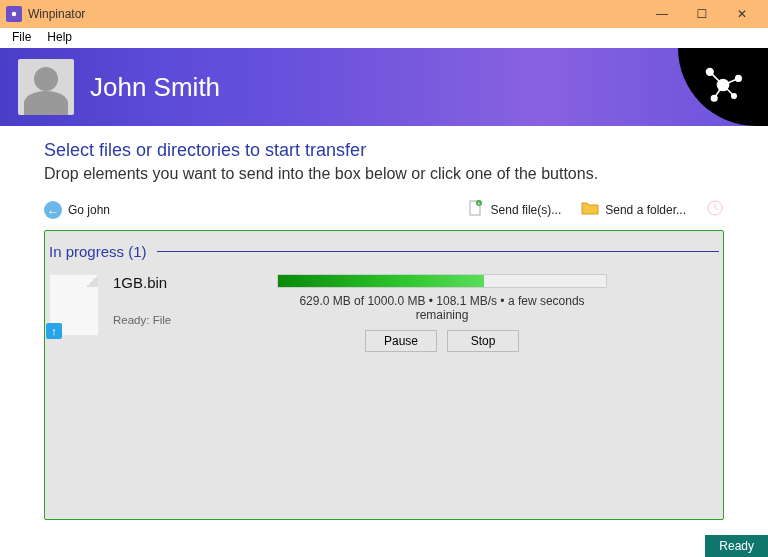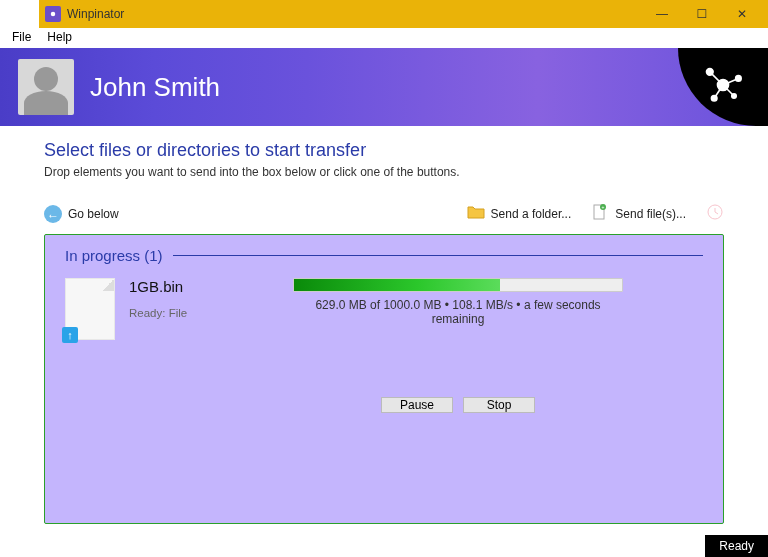--- a/index.html
+++ b/index.html
@@ -1,66 +1,66 @@
 <!DOCTYPE html>
 <html><head>
   <meta charset="utf-8">
   <style>
     * { margin: 0; padding: 0; box-sizing: border-box; font-family: "Segoe UI", Tahoma, sans-serif; }
     body { width: 768px; height: 557px; background: #fff; overflow: hidden; position: relative; }
 
-    .titlebar { height: 28px; display: flex; align-items: center; padding: 0 6px; background: #eab308; margin-left: 39px; }
+    .titlebar { height: 28px; display: flex; align-items: center; padding: 0 6px; background: #fdba74; }
     .titlebar-icon { width: 16px; height: 16px; background: #6b4fc9; border-radius: 2px; margin-right: 6px; display: flex; align-items: center; justify-content: center; color: #fff; font-size: 10px; }
     .titlebar-text { font-size: 12px; color: #333; flex: 1; }
     .win-controls { display: flex; gap: 0; }
     .win-btn { width: 40px; height: 28px; display: flex; align-items: center; justify-content: center; font-size: 12px; color: #333; cursor: pointer; }
 
     .menubar { height: 20px; display: flex; padding: 0 4px; font-size: 12px; }
     .menu-item { padding: 2px 8px; cursor: pointer; }
 
     .header-banner { height: 78px; background: linear-gradient(90deg, #4a3dc7 0%, #5b4bd8 20%, #6a52dc 40%, #8862e0 70%, #6a52dc 100%); display: flex; align-items: center; padding: 0 18px; position: relative; }
     .avatar-wrap { position: relative; width: 56px; height: 56px; background: #d8d8d8; border-radius: 2px; overflow: hidden; }
     .user-info { margin-left: 16px; color: #fff; }
     .user-name { font-size: 26px; font-weight: 300; }
     .user-detail { font-size: 14px; font-weight: 300; opacity: 0.95; }
     .corner-badge { position: absolute; right: 0; top: 0; width: 90px; height: 78px; background: #000; border-radius: 0 0 0 80px; display: flex; align-items: center; justify-content: center; }
     .network-icon svg { width: 44px; height: 44px; }
 
     .content { padding: 14px 44px 0 44px; border-radius: 8px; }
     .heading { color: #2a3ba8; font-size: 18px; font-weight: 400; margin-bottom: 4px; }
-    .subheading { font-size: 12px; color: #333; margin-bottom: 24px; }
+    .subheading { font-size: 16px; color: #333; margin-bottom: 16px; }
 
     .action-row { display: flex; align-items: center; margin-bottom: 10px; font-size: 12px; gap: 20px; }
     .action-link { display: flex; align-items: center; gap: 6px; cursor: pointer; color: #222; }
     .spacer { flex: 1; }
     .icon-circle { width: 18px; height: 18px; border-radius: 50%; display: flex; align-items: center; justify-content: center; }
 
-    .transfer-panel { border: 1.5px solid #2aa02a; border-radius: 2px; padding: 12px 20px; height: 290px; background: #c4b5fd; position: relative; }
+    .transfer-panel { border: 1.5px solid #2aa02a; border-radius: 2px; padding: 12px 4px; height: 290px; background: #e5e5e5; position: relative; }
     .panel-title-row { display: flex; align-items: center; margin-bottom: 14px; }
     .panel-title { color: #2a3ba8; font-size: 15px; margin-right: 10px; white-space: nowrap; }
     .panel-rule { flex: 1; height: 1px; background: #2a3ba8; }
 
     .transfer-item { display: flex; align-items: flex-start; gap: 14px; }
     .file-thumb { width: 50px; height: 62px; background: #f7f7f7; border: 1px solid #e8e8e8; position: relative; }
     .file-thumb::before { content: ""; position: absolute; top: 0; right: 0; width: 12px; height: 12px; background: linear-gradient(135deg, #f7f7f7 50%, #ddd 50%); }
     .file-badge { position: absolute; bottom: -3px; left: -3px; width: 16px; height: 16px; background: #2aa3e8; color: #fff; font-size: 11px; display: flex; align-items: center; justify-content: center; border-radius: 2px; }
     .file-meta { min-width: 150px; }
-    .file-name { font-size: 15px; color: #111; margin-bottom: 9px; }
+    .file-name { font-size: 15px; color: #111; margin-bottom: 20px; }
     .meta-line { font-size: 11.5px; color: #666; line-height: 1.6; }
     .meta-label { color: #666; }
 
     .progress-area { flex: 1; }
     .progress-bar { height: 14px; background: #eee; border: 1px solid #ccc; border-radius: 1px; overflow: hidden; margin-bottom: 6px; width: 330px; }
     .progress-fill { height: 100%; background: linear-gradient(90deg, #0a8a0a 0%, #2bc72b 60%, #5bdc5b 100%); }
-    .progress-text { font-size: 12px; color: #333; text-align: center; width: 330px; margin-bottom: 26px; }
+    .progress-text { font-size: 12px; color: #333; text-align: center; width: 330px; margin-bottom: 8px; }
     .btn-row { display: flex; gap: 10px; justify-content: center; width: 330px; }
-    .win-button { min-width: 72px; height: 16px; font-size: 12px; background: #e6e6e6; border: 1px solid #bbb; cursor: pointer; margin-top: 45px; }
+    .win-button { min-width: 72px; height: 22px; font-size: 12px; background: #e6e6e6; border: 1px solid #bbb; cursor: pointer; }
 
     .statusbar { position: absolute; bottom: 0; left: 0; right: 0; height: 22px; display: flex; justify-content: flex-end; align-items: stretch; }
-    .status-cell { background: #000000; color: #fff; font-size: 12px; padding: 2px 14px; display: flex; align-items: center; }
+    .status-cell { background: #0f766e; color: #fff; font-size: 12px; padding: 2px 14px; display: flex; align-items: center; }
   </style>
 </head>
 <body>
 
 <div class="titlebar">
   <div class="titlebar-icon">
     <svg viewBox="0 0 16 16" width="12" height="12">
         <rect width="16" height="16" fill="#6b4fc9"></rect>
         <circle cx="8" cy="8" r="3" fill="#fff"></circle>
       </svg>
@@ -105,40 +105,40 @@
   </div>
 </div>
 
 <div class="content">
   <div class="heading">Select files or directories to start transfer</div>
   <div class="subheading">Drop elements you want to send into the box below or click one of the buttons.</div>
 
   <div class="action-row">
     <div class="action-link">
       <span class="icon-circle" style="background:#6bb8e8;color:#fff;font-size:12px">←</span>
-      <span>Go below</span>
+      <span>Go john</span>
     </div>
     <div class="spacer"></div>
-    <div class="action-link">
-      <span>
-        <svg width="18" height="16" viewBox="0 0 18 16">
-            <path d="M1 3 L6 3 L8 5 L17 5 L17 14 L1 14 Z" fill="#f5c542" stroke="#d4a020"></path>
-          </svg>
-      </span>
-      <span>Send a folder...</span>
-    </div>
     <div class="action-link">
       <span>
         <svg width="18" height="18" viewBox="0 0 18 18">
             <rect x="3" y="2" width="10" height="14" fill="#fff" stroke="#aaa"></rect>
             <circle cx="12" cy="4" r="3" fill="#4caf50"></circle>
             <text x="12" y="6" font-size="5" fill="#fff" text-anchor="middle">+</text>
           </svg>
       </span>
       <span>Send file(s)...</span>
+    </div>
+    <div class="action-link">
+      <span>
+        <svg width="18" height="16" viewBox="0 0 18 16">
+            <path d="M1 3 L6 3 L8 5 L17 5 L17 14 L1 14 Z" fill="#f5c542" stroke="#d4a020"></path>
+          </svg>
+      </span>
+      <span>Send a folder...</span>
     </div>
     <span style="opacity:.5">
       <svg width="18" height="18" viewBox="0 0 18 18">
           <circle cx="9" cy="9" r="7" fill="none" stroke="#e89"></circle>
           <path d="M9 5 L9 9 L12 11" stroke="#e89" fill="none"></path>
         </svg>
     </span>
   </div>
 
   <div class="transfer-panel">

